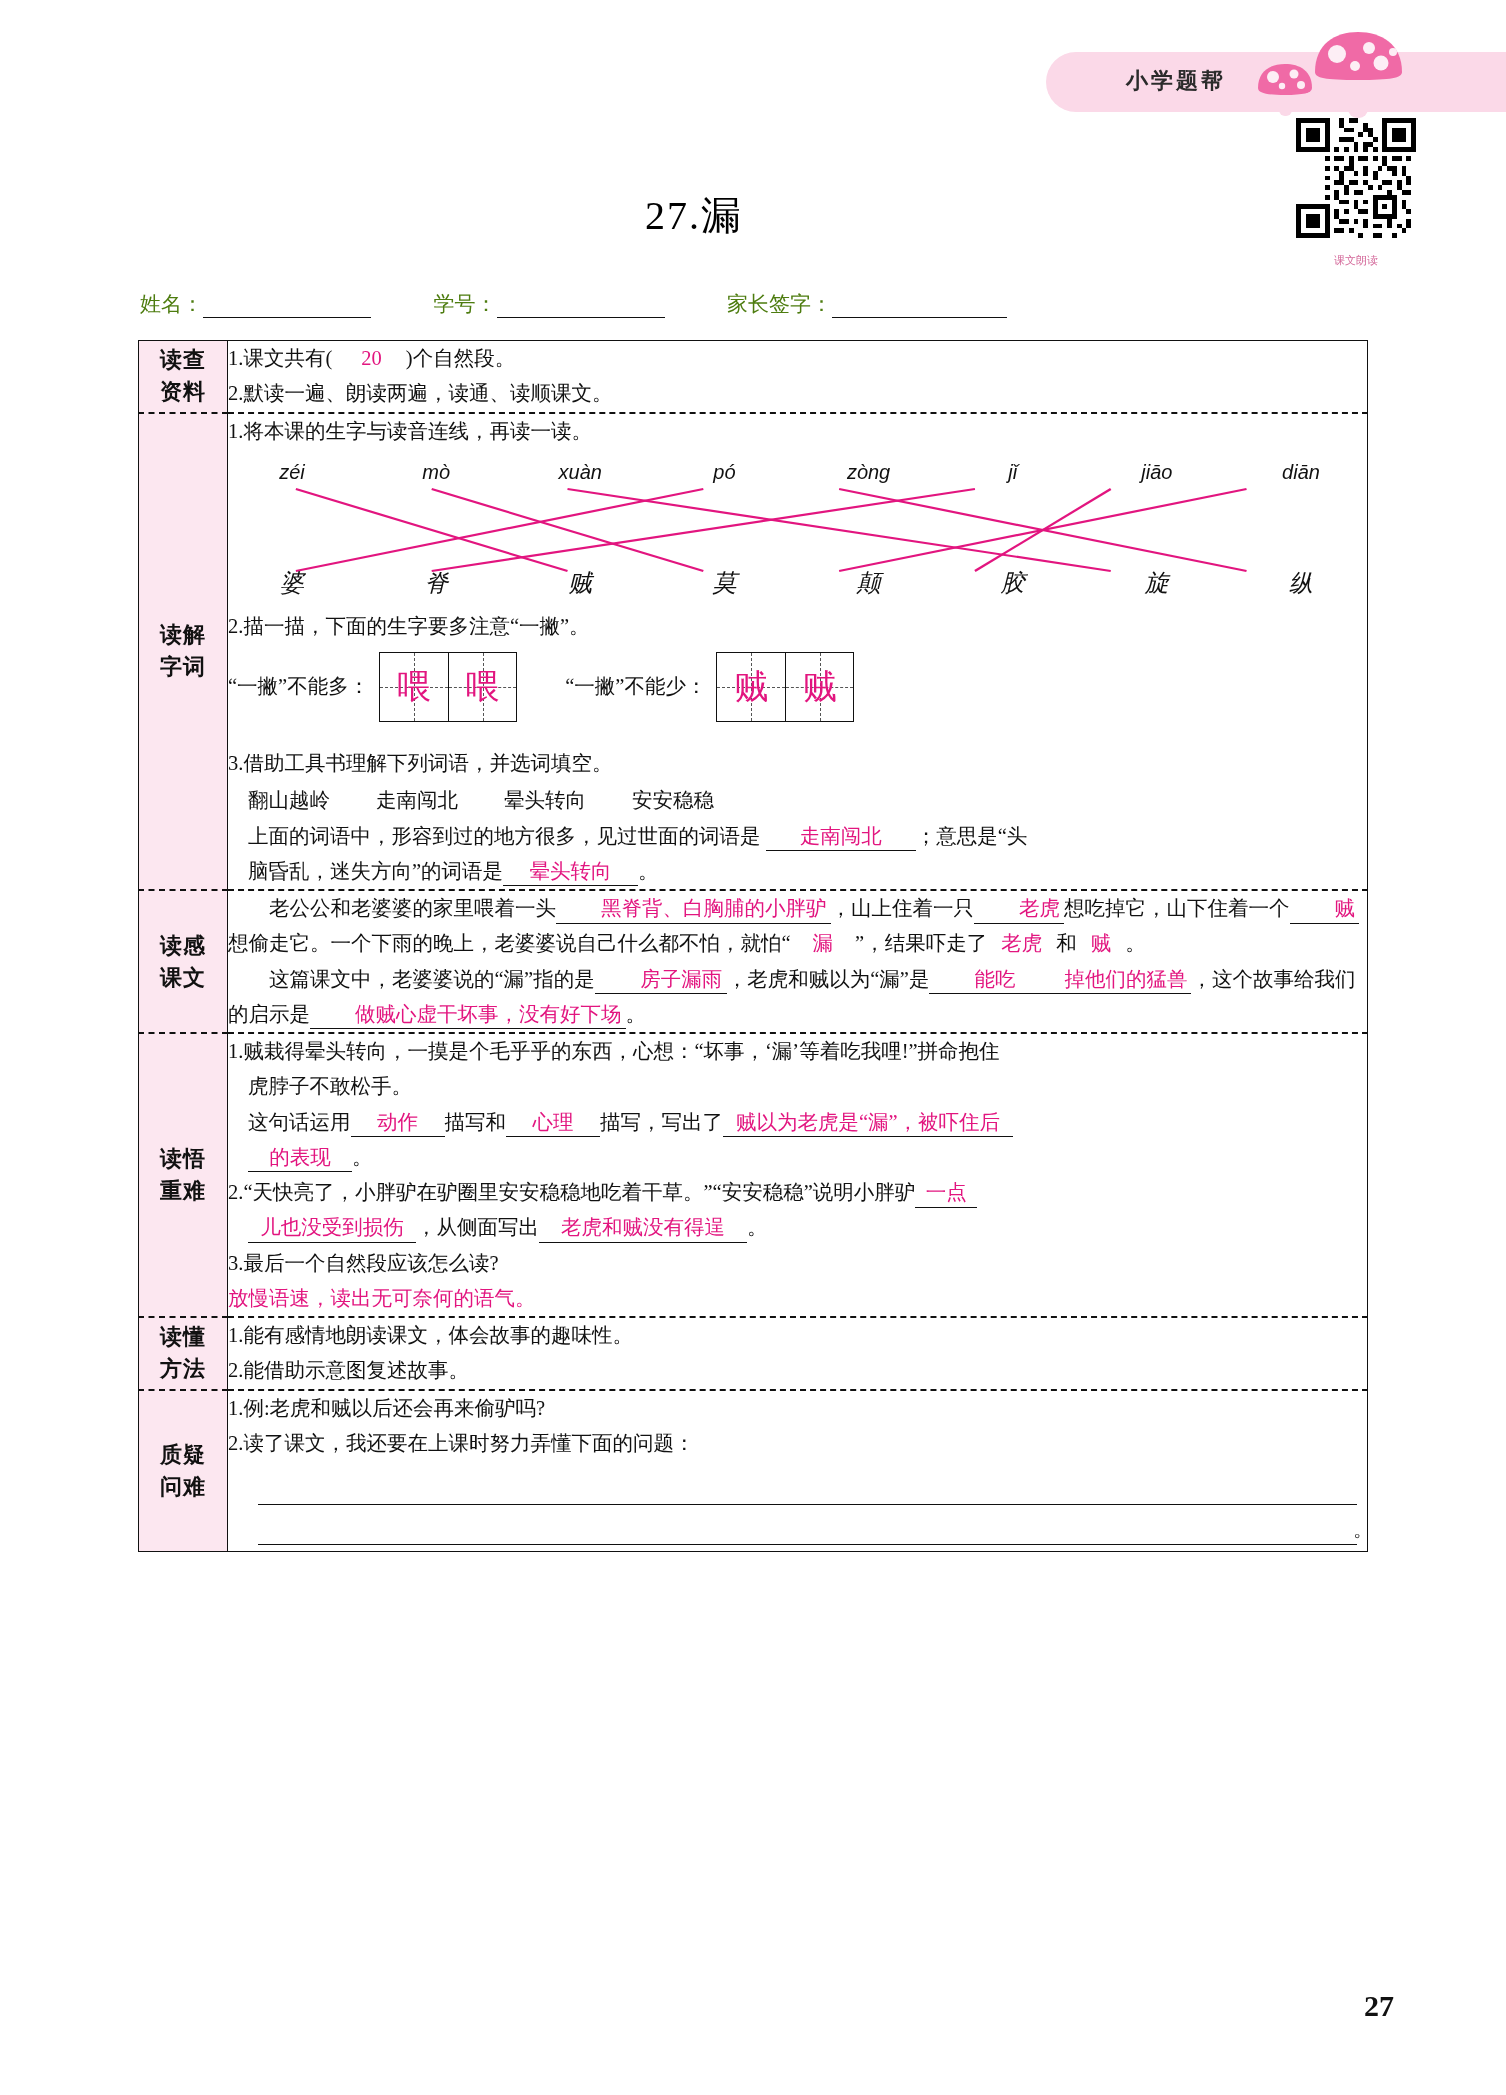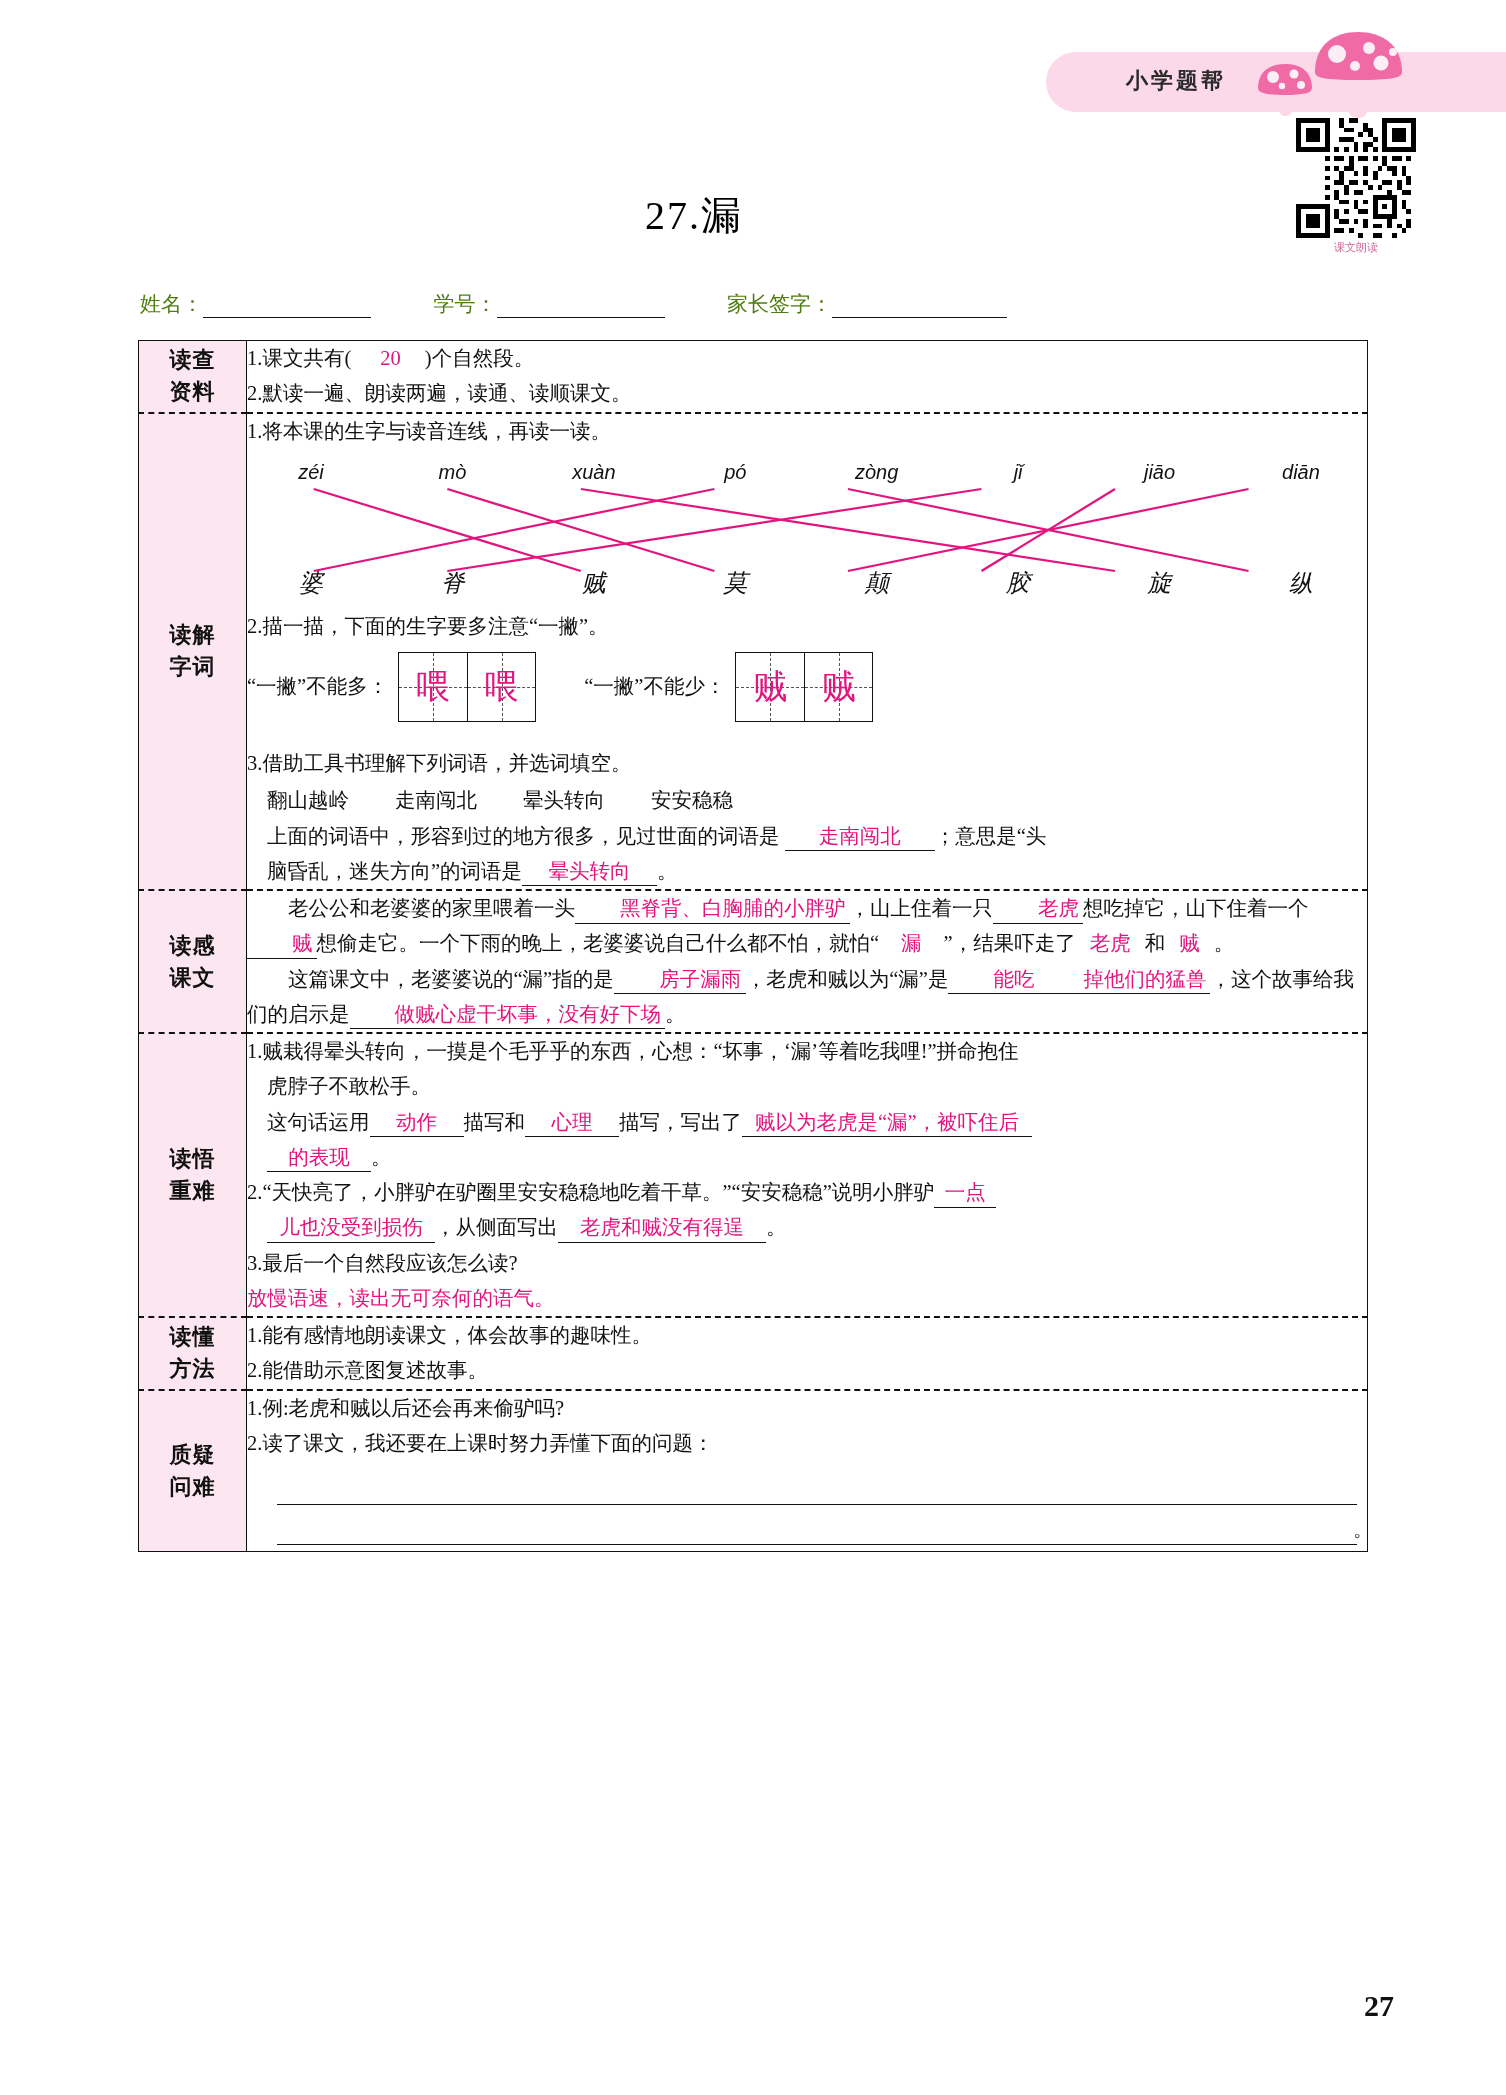--- a/index.html
+++ b/index.html
@@ -30,21 +30,21 @@
     position:absolute; top:30px; right:100px; width:95px; height:90px; z-index:2;
   }
   .mushroom-small {
     position:absolute; top:62px; right:192px; width:58px; height:55px; z-index:2;
   }
 
   
   .qr-wrap { position:absolute; top:118px; right:90px; width:120px; z-index:4; }
   .qr { width:120px; height:120px; display:block; }
   .qr-cap {
-    text-align:center; font-size:11px; color:#d4699a; margin-top:2px;
+    text-align:center; font-size:11px; color:#d4699a; margin-top:15px;
     font-family:"Liberation Sans", sans-serif;
   }
 
   
   .title {
     position:absolute; top:188px; left:0; width:1388px;
     text-align:center; font-size:40px; color:#000;
     font-family:"Liberation Serif", serif; letter-spacing:2px;
   }
 
@@ -62,21 +62,21 @@
     width:1230px;
     border-collapse:collapse;
     table-layout:fixed;
   }
   table.sheet td {
     border:1.6px solid #111;
     vertical-align:middle;
     padding:0;
   }
   td.label {
-    width:108px;
+    width:89px;
     background:#fce7f0;
     text-align:center;
     font-size:22px;
     line-height:1.45;
     color:#111;
     font-weight:bold;
     letter-spacing:1px;
     font-family:"Liberation Serif", serif;
   }
   td.body {

